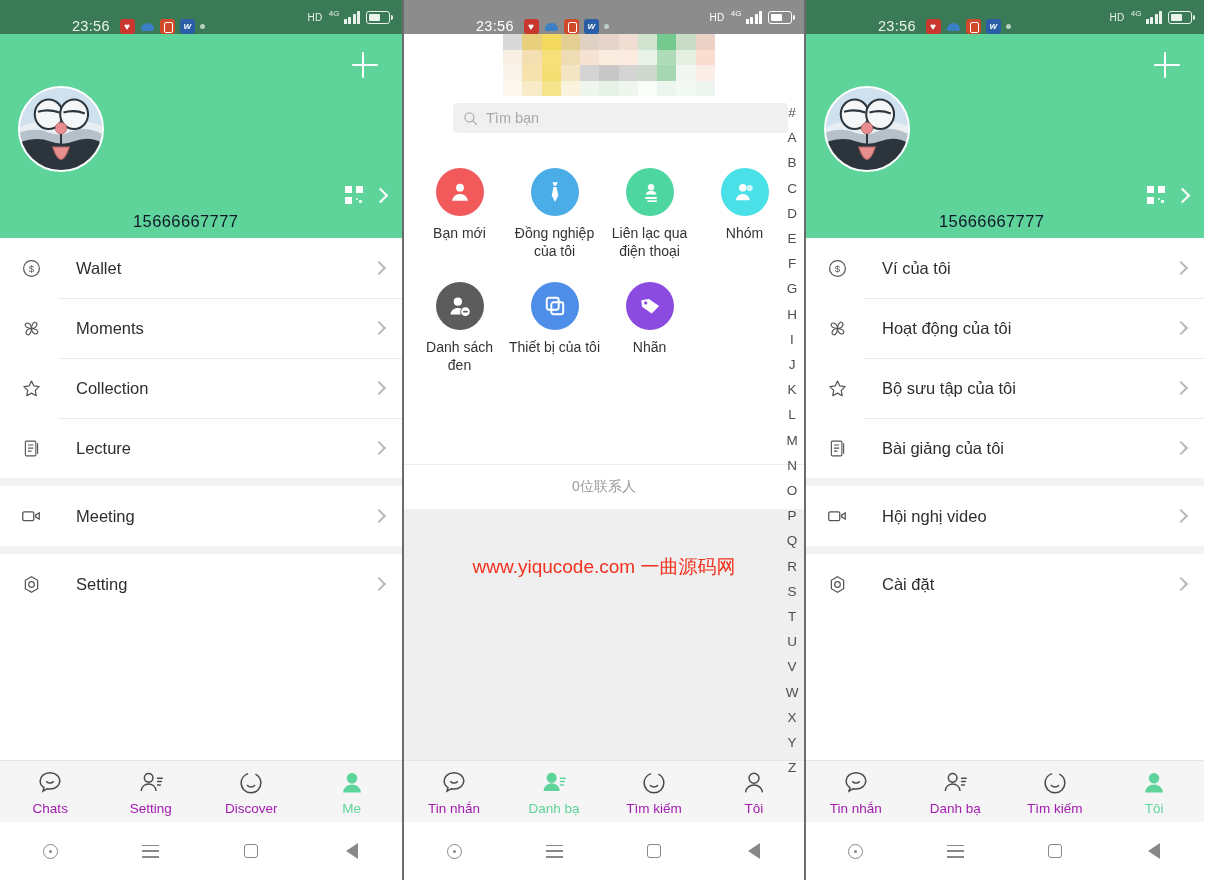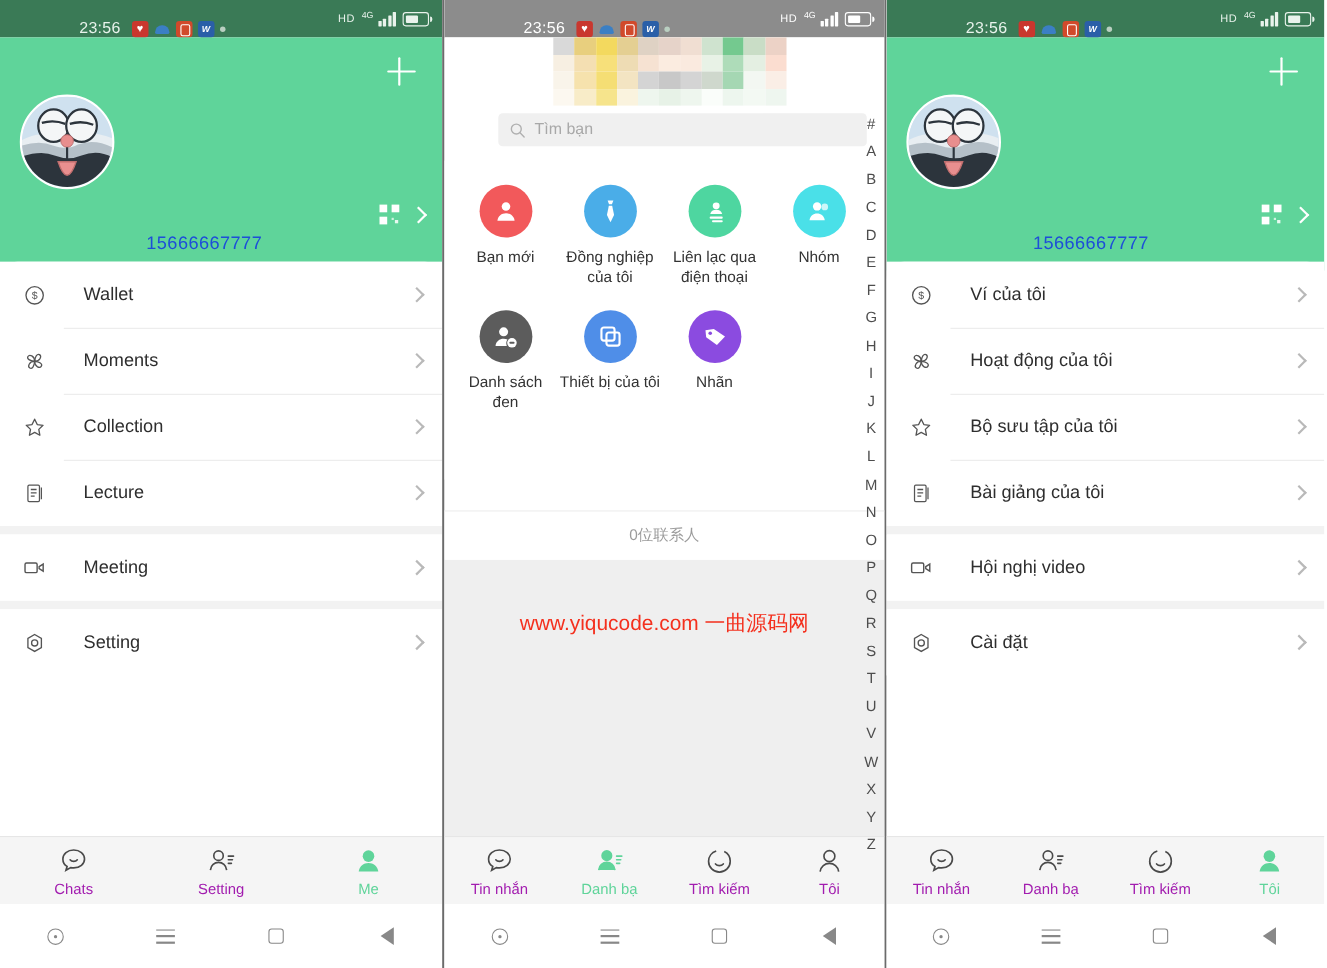--- a/index.html
+++ b/index.html
@@ -57,21 +57,21 @@
   
   .profile-head { background: #5fd49a; height: 212px; position: relative; }
   .plus-btn { position: absolute; right: 22px; top: 16px; width: 30px; height: 30px;
     color: #ffffff; }
   .plus-btn::before, .plus-btn::after { content: ""; position: absolute; background: #fff; border-radius: 1px; }
   .plus-btn::before { left: 2px; top: 14px; width: 26px; height: 2.4px; }
   .plus-btn::after  { top: 2px; left: 11.8px; height: 26px; width: 2.4px; }
   .avatar { position: absolute; left: 18px; top: 52px; width: 86px; height: 86px;
     border-radius: 50%; border: 2px solid #ffffff; overflow: hidden; background: #cfe3ef; }
   .avatar svg { display: block; width: 100%; height: 100%; }
-  .phone-number { position: absolute; left: 133px; top: 178px; color: #1d4ed8;
+  .phone-number { position: absolute; left: 133px; top: 178px; color: #0f172a;
     font-size: 16.5px; letter-spacing: .4px; }
   .qr-row { position: absolute; right: 16px; top: 152px; display: flex; align-items: center; gap: 12px; }
   .qr-ico { width: 18px; height: 18px; position: relative; }
   .qr-ico i { position: absolute; background: #fff; }
   .qr-ico i:nth-child(1){ left:0; top:0; width:7px; height:7px; }
   .qr-ico i:nth-child(2){ right:0; top:0; width:7px; height:7px; }
   .qr-ico i:nth-child(3){ left:0; bottom:0; width:7px; height:7px; }
   .qr-ico i:nth-child(4){ right:1px; bottom:1px; width:3px; height:3px; opacity:.85; }
   .qr-ico i:nth-child(5){ right:5px; bottom:4px; width:2px; height:2px; opacity:.7; }
   .chev-w { width: 11px; height: 11px; border-right: 2px solid #fff; border-top: 2px solid #fff;
@@ -288,20 +288,29 @@
         </div>
         <div class="tab">
           <span>
             <svg width="30" height="30" viewBox="0 0 32 32" fill="none" stroke="#4a4a4a" stroke-width="1.6">
               <circle cx="13.5" cy="10.5" r="4.6"></circle>
               <path d="M5.6 24.5c.5-4.6 4-7.4 7.9-7.4s7.4 2.8 7.9 7.4" fill="none"></path>
               <path d="M23 11h5M23 14.5h4M23 18h3" stroke-linecap="round" fill="none"></path>
             </svg>
           </span>
           <span class="tlabel">Setting</span>
+        </div>
+        <div class="tab">
+          <span>
+            <svg width="30" height="30" viewBox="0 0 32 32" fill="none" stroke="#4a4a4a" stroke-width="1.6">
+              <circle cx="16" cy="16" r="10.5" stroke-dasharray="46 8"></circle>
+              <path d="M12.2 18.6c1.9 2.2 5.7 2.2 7.6 0" stroke-linecap="round"></path>
+            </svg>
+          </span>
+          <span class="tlabel">Discover</span>
         </div>
         <div class="tab active">
           <span>
             <svg width="30" height="30" viewBox="0 0 32 32" fill="#5fd49a">
               <circle cx="16" cy="11" r="5.6"></circle>
               <path d="M6.5 26c.6-5.2 4.8-8.3 9.5-8.3s8.9 3.1 9.5 8.3z"></path>
             </svg>
           </span>
           <span class="tlabel">Me</span>
         </div>

